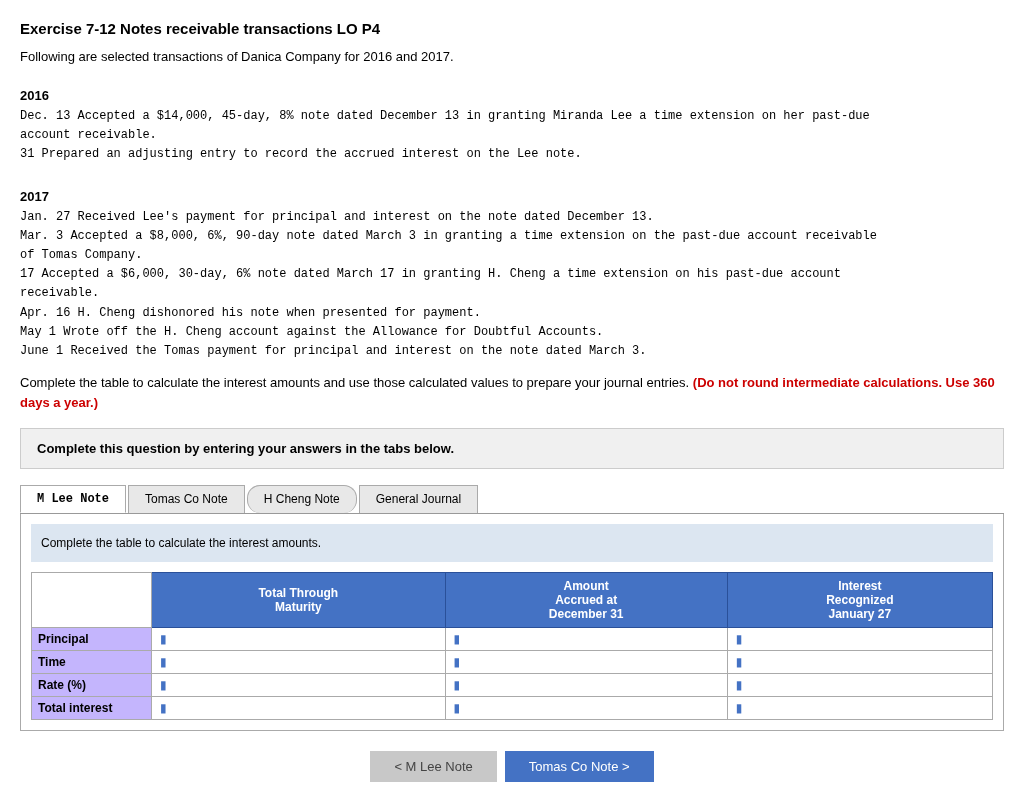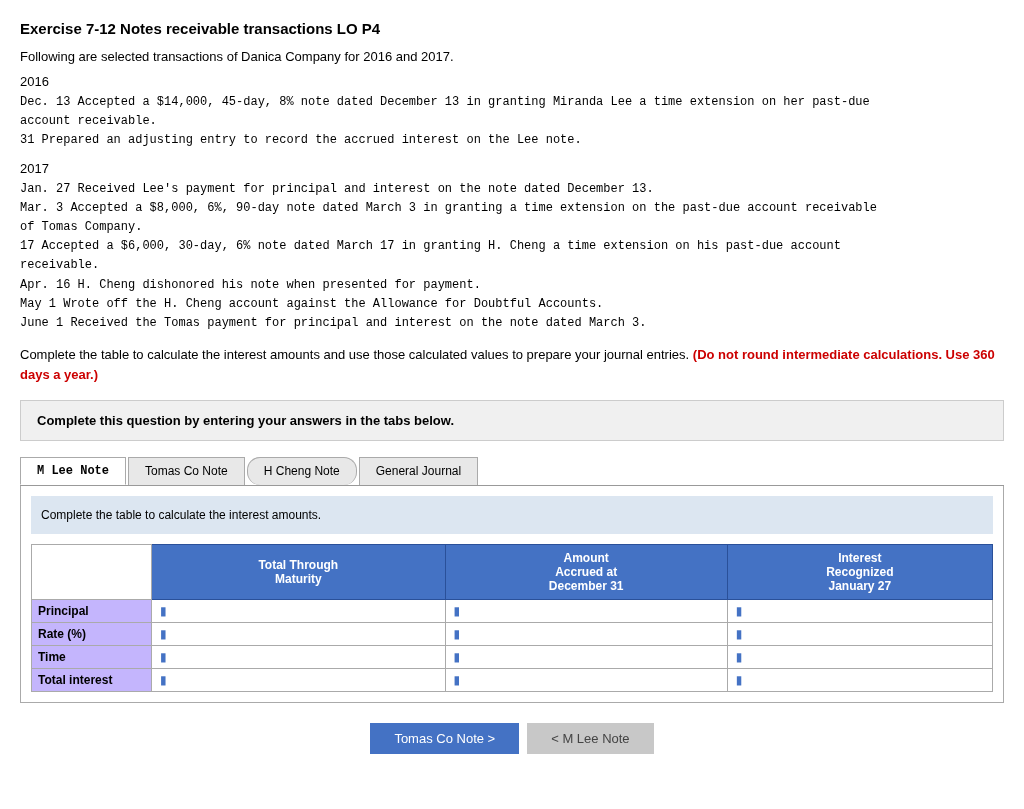--- a/index.html
+++ b/index.html
@@ -13,22 +13,22 @@
     }
     .title {
       font-size: 15px;
       font-weight: bold;
       margin-bottom: 12px;
     }
     .intro {
       margin-bottom: 10px;
     }
     .year-header {
-      font-weight: normal;
-      margin-top: 10px;
+      font-weight: bold;
+      margin-top: 24px;
       margin-bottom: 4px;
     }
     .transactions {
       font-family: 'Courier New', monospace;
       font-size: 12px;
       line-height: 1.6;
       margin-bottom: 10px;
     }
     .instruction {
       margin-top: 12px;
@@ -191,37 +191,37 @@
         </tr>
     </thead>
     <tbody id="table-body">
         <tr>
           <td class="row-label" style="font-weight: bold;">Principal</td>
           <td class="input-cell"><span class="input-marker">▮</span></td>
           <td class="input-cell"><span class="input-marker">▮</span></td>
           <td class="input-cell"><span class="input-marker">▮</span></td>
         </tr>
         <tr>
+          <td class="row-label" style="font-weight: bold;">Time</td>
+          <td class="input-cell"><span class="input-marker">▮</span></td>
+          <td class="input-cell"><span class="input-marker">▮</span></td>
+          <td class="input-cell"><span class="input-marker">▮</span></td>
+        </tr>
+        <tr>
           <td class="row-label" style="font-weight: bold;">Rate (%)</td>
-          <td class="input-cell"><span class="input-marker">▮</span></td>
-          <td class="input-cell"><span class="input-marker">▮</span></td>
-          <td class="input-cell"><span class="input-marker">▮</span></td>
-        </tr>
-        <tr>
-          <td class="row-label" style="font-weight: bold;">Time</td>
           <td class="input-cell"><span class="input-marker">▮</span></td>
           <td class="input-cell"><span class="input-marker">▮</span></td>
           <td class="input-cell"><span class="input-marker">▮</span></td>
         </tr>
         <tr>
           <td class="row-label" style="font-weight: bold;">Total interest</td>
           <td class="input-cell"><span class="input-marker">▮</span></td>
           <td class="input-cell"><span class="input-marker">▮</span></td>
           <td class="input-cell"><span class="input-marker">▮</span></td>
         </tr>
       </tbody>
   </table>
 </div>
 
 <div class="nav-buttons">
+  <button class="nav-btn prev">&lt; M Lee Note</button>
   <button class="nav-btn next">Tomas Co Note &gt;</button>
-  <button class="nav-btn prev">&lt; M Lee Note</button>
 </div>
 
 </body></html>

